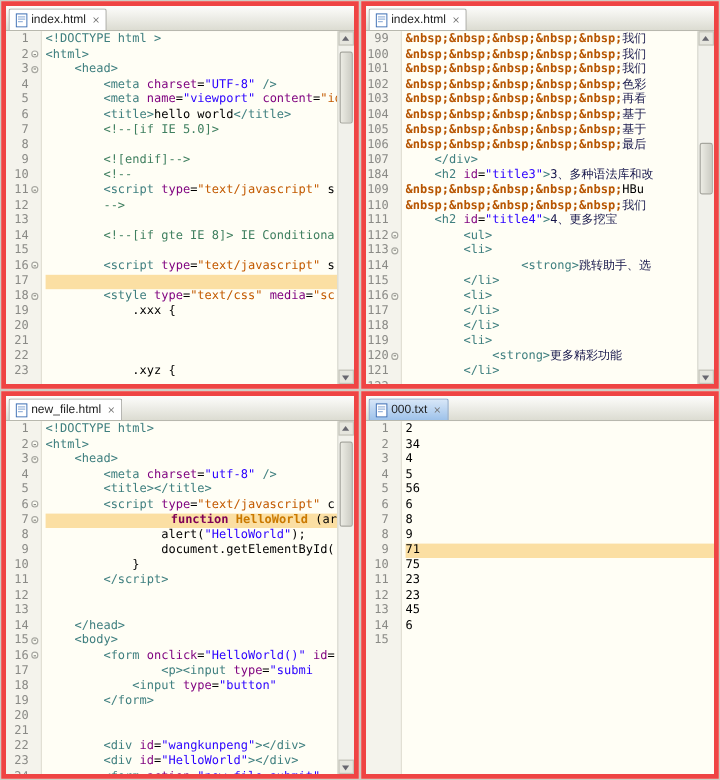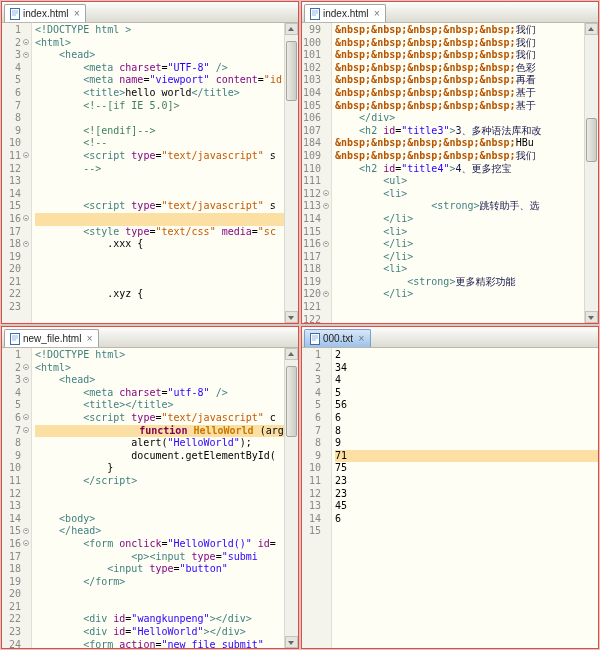--- a/index.html
+++ b/index.html
@@ -2,21 +2,21 @@
 <html><head>
 <meta charset="utf-8">
 <style>
   html,body{margin:0;padding:0;background:#BEBBB3;}
   .workbench{
     width:600px;height:650px;box-sizing:border-box;
     display:grid;grid-template-columns:1fr 1fr;grid-template-rows:1fr 1fr;
     gap:2px;padding:1px;background:#CFCCC4;
   }
   .pane{
-    background:#FFFEF5;border:1px solid #ef4444;
+    background:#FFFEF5;border:4px solid #ef4444;
     display:flex;flex-direction:column;overflow:hidden;min-width:0;min-height:0;
   }
   .tabbar{
     flex:0 0 19px;height:19px;
     background:linear-gradient(#FDFDFB,#DCDCD2);
     border-bottom:1px solid #B8B8AE;
     display:flex;align-items:flex-end;padding:1px 0 0 2px;
   }
   .tab{
     display:inline-flex;align-items:center;gap:3px;height:17px;padding:0 5px;
@@ -116,20 +116,21 @@
           <div class="line"><span>        </span><span class="tk-tag">&lt;meta </span><span class="tk-attr">charset</span><span>=</span><span class="tk-val">"UTF-8"</span><span class="tk-tag"> /&gt;</span></div>
           <div class="line"><span>        </span><span class="tk-tag">&lt;meta </span><span class="tk-attr">name</span><span>=</span><span class="tk-val">"viewport"</span><span> </span><span class="tk-attr">content</span><span>=</span><span class="tk-str">"id</span></div>
           <div class="line"><span>        </span><span class="tk-tag">&lt;title&gt;</span><span>hello world</span><span class="tk-tag">&lt;/title&gt;</span></div>
           <div class="line"><span>        </span><span class="tk-cmt">&lt;!--[if IE 5.0]&gt;</span></div>
           <div class="line"></div>
           <div class="line"><span>        </span><span class="tk-cmt">&lt;![endif]--&gt;</span></div>
           <div class="line"><span>        </span><span class="tk-cmt">&lt;!--</span></div>
           <div class="line"><span>        </span><span class="tk-tag">&lt;script </span><span class="tk-attr">type</span><span>=</span><span class="tk-str">"text/javascript"</span><span> s</span></div>
           <div class="line"><span>        </span><span class="tk-cmt">--&gt;</span></div>
           <div class="line"></div>
+          <div class="line"><span>        </span><span class="tk-cmt">&lt;!--[if gte IE 8]&gt; IE Conditiona</span></div>
           <div class="line"></div>
           <div class="line"><span>        </span><span class="tk-tag">&lt;script </span><span class="tk-attr">type</span><span>=</span><span class="tk-str">"text/javascript"</span><span> s</span></div>
           <div class="line hl"></div>
           <div class="line"><span>        </span><span class="tk-tag">&lt;style </span><span class="tk-attr">type</span><span>=</span><span class="tk-str">"text/css"</span><span> </span><span class="tk-attr">media</span><span>=</span><span class="tk-str">"sc</span></div>
           <div class="line"><span>            .xxx {</span></div>
           <div class="line"></div>
           <div class="line"></div>
           <div class="line"></div>
           <div class="line"><span>            .xyz {</span></div>
         </div>
@@ -184,20 +185,21 @@
           <div class="gnum">122</div>
         </div>
       <div class="code">
           <div class="line"><span class="tk-ent">&amp;nbsp;&amp;nbsp;&amp;nbsp;&amp;nbsp;&amp;nbsp;</span><span class="tk-cjk">我们</span></div>
           <div class="line"><span class="tk-ent">&amp;nbsp;&amp;nbsp;&amp;nbsp;&amp;nbsp;&amp;nbsp;</span><span class="tk-cjk">我们</span></div>
           <div class="line"><span class="tk-ent">&amp;nbsp;&amp;nbsp;&amp;nbsp;&amp;nbsp;&amp;nbsp;</span><span class="tk-cjk">我们</span></div>
           <div class="line"><span class="tk-ent">&amp;nbsp;&amp;nbsp;&amp;nbsp;&amp;nbsp;&amp;nbsp;</span><span class="tk-cjk">色彩</span></div>
           <div class="line"><span class="tk-ent">&amp;nbsp;&amp;nbsp;&amp;nbsp;&amp;nbsp;&amp;nbsp;</span><span class="tk-cjk">再看</span></div>
           <div class="line"><span class="tk-ent">&amp;nbsp;&amp;nbsp;&amp;nbsp;&amp;nbsp;&amp;nbsp;</span><span class="tk-cjk">基于</span></div>
           <div class="line"><span class="tk-ent">&amp;nbsp;&amp;nbsp;&amp;nbsp;&amp;nbsp;&amp;nbsp;</span><span class="tk-cjk">基于</span></div>
+          <div class="line"><span class="tk-ent">&amp;nbsp;&amp;nbsp;&amp;nbsp;&amp;nbsp;&amp;nbsp;</span><span class="tk-cjk">最后</span></div>
           <div class="line"><span>    </span><span class="tk-tag">&lt;/div&gt;</span></div>
           <div class="line"><span>    </span><span class="tk-tag">&lt;h2 </span><span class="tk-attr">id</span><span>=</span><span class="tk-val">"title3"</span><span class="tk-tag">&gt;</span><span class="tk-cjk">3、多种语法库和改</span></div>
           <div class="line"><span class="tk-ent">&amp;nbsp;&amp;nbsp;&amp;nbsp;&amp;nbsp;&amp;nbsp;</span><span>HBu</span></div>
           <div class="line"><span class="tk-ent">&amp;nbsp;&amp;nbsp;&amp;nbsp;&amp;nbsp;&amp;nbsp;</span><span class="tk-cjk">我们</span></div>
           <div class="line"><span>    </span><span class="tk-tag">&lt;h2 </span><span class="tk-attr">id</span><span>=</span><span class="tk-val">"title4"</span><span class="tk-tag">&gt;</span><span class="tk-cjk">4、更多挖宝</span></div>
           <div class="line"><span>        </span><span class="tk-tag">&lt;ul&gt;</span></div>
           <div class="line"><span>        </span><span class="tk-tag">&lt;li&gt;</span></div>
           <div class="line"><span>                </span><span class="tk-tag">&lt;strong&gt;</span><span class="tk-cjk">跳转助手、选</span></div>
           <div class="line"><span>        </span><span class="tk-tag">&lt;/li&gt;</span></div>
           <div class="line"><span>        </span><span class="tk-tag">&lt;li&gt;</span></div>
@@ -264,22 +266,22 @@
           <div class="line"><span>        </span><span class="tk-tag">&lt;meta </span><span class="tk-attr">charset</span><span>=</span><span class="tk-val">"utf-8"</span><span class="tk-tag"> /&gt;</span></div>
           <div class="line"><span>        </span><span class="tk-tag">&lt;title&gt;</span><span class="tk-tag">&lt;/title&gt;</span></div>
           <div class="line"><span>        </span><span class="tk-tag">&lt;script </span><span class="tk-attr">type</span><span>=</span><span class="tk-str">"text/javascript"</span><span> c</span></div>
           <div class="line hl"><span>            </span><span class="tk-kw">function </span><span class="tk-fn">HelloWorld </span><span>(argumen</span></div>
           <div class="line"><span>                </span><span>alert(</span><span class="tk-val">"HelloWorld"</span><span>);</span></div>
           <div class="line"><span>                </span><span>document.getElementById(</span></div>
           <div class="line"><span>            }</span></div>
           <div class="line"><span>        </span><span class="tk-tag">&lt;/script&gt;</span></div>
           <div class="line"></div>
           <div class="line"></div>
+          <div class="line"><span>    </span><span class="tk-tag">&lt;/head&gt;</span></div>
           <div class="line"><span>    </span><span class="tk-tag">&lt;body&gt;</span></div>
-          <div class="line"><span>    </span><span class="tk-tag">&lt;/head&gt;</span></div>
           <div class="line"><span>        </span><span class="tk-tag">&lt;form </span><span class="tk-attr">onclick</span><span>=</span><span class="tk-val">"HelloWorld()"</span><span> </span><span class="tk-attr">id</span><span>=</span></div>
           <div class="line"><span>                </span><span class="tk-tag">&lt;p&gt;</span><span class="tk-tag">&lt;input </span><span class="tk-attr">type</span><span>=</span><span class="tk-val">"submi</span></div>
           <div class="line"><span>            </span><span class="tk-tag">&lt;input </span><span class="tk-attr">type</span><span>=</span><span class="tk-val">"button"</span></div>
           <div class="line"><span>        </span><span class="tk-tag">&lt;/form&gt;</span></div>
           <div class="line"></div>
           <div class="line"></div>
           <div class="line"><span>        </span><span class="tk-tag">&lt;div </span><span class="tk-attr">id</span><span>=</span><span class="tk-val">"wangkunpeng"</span><span class="tk-tag">&gt;&lt;/div&gt;</span></div>
           <div class="line"><span>        </span><span class="tk-tag">&lt;div </span><span class="tk-attr">id</span><span>=</span><span class="tk-val">"HelloWorld"</span><span class="tk-tag">&gt;&lt;/div&gt;</span></div>
           <div class="line"><span>        </span><span class="tk-tag">&lt;form </span><span class="tk-attr">action</span><span>=</span><span class="tk-val">"new_file_submit"</span></div>
         </div>

